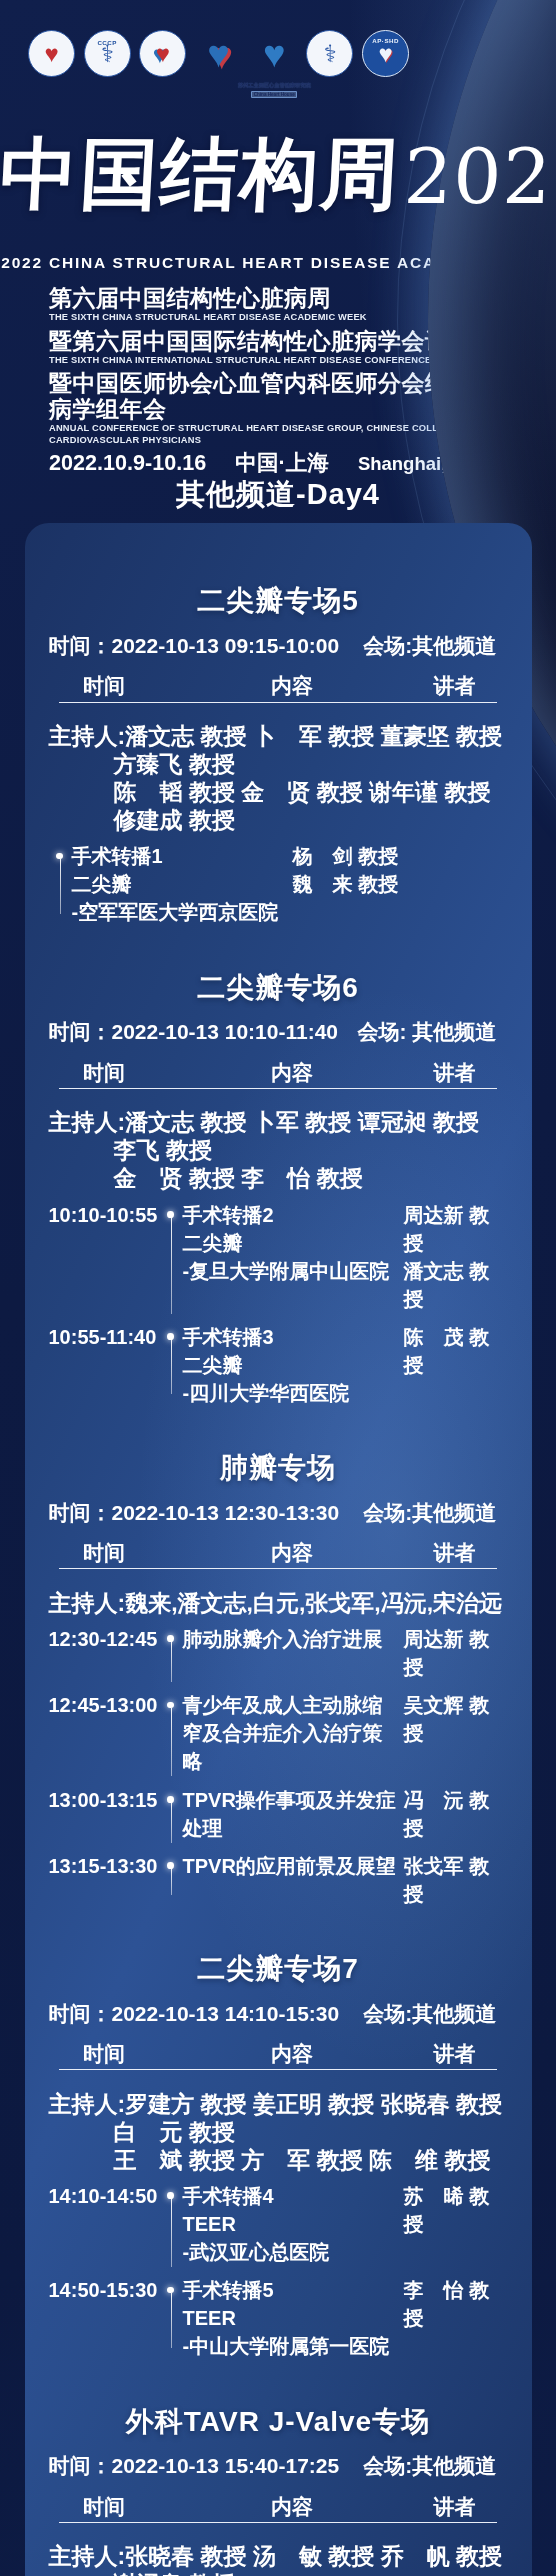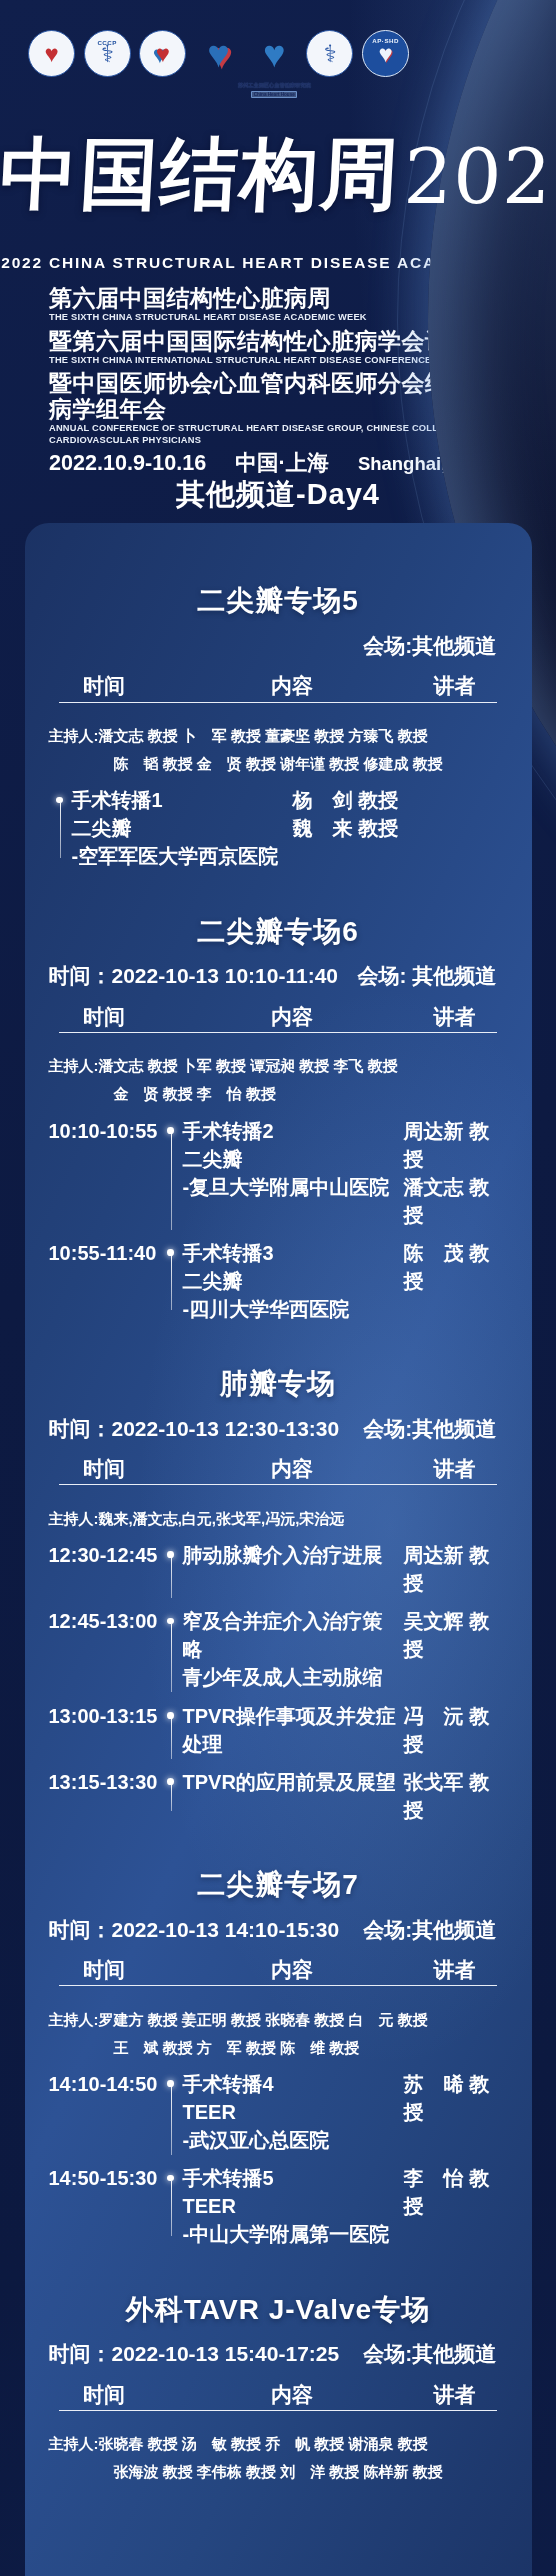--- a/index.html
+++ b/index.html
@@ -61,21 +61,21 @@
   .s-title{text-align:center;font-size:28px;font-weight:700;letter-spacing:1px;line-height:31px;margin-bottom:17.5px;
            text-shadow:0 1.5px 5.2px rgba(10,25,60,.5);}
   .s-meta{display:flex;font-size:21px;font-weight:700;line-height:24px;margin-bottom:16.5px;white-space:nowrap;}
   .s-venue{margin-left:auto;margin-right:11.3px;}
   .s-header{display:flex;font-size:21px;font-weight:700;line-height:24px;margin-bottom:3.1px;}
   .h-time{width:111px;text-align:center;flex:0 0 auto;}
   .h-gap{width:23px;flex:0 0 auto;}
   .h-content{width:219px;text-align:center;flex:0 0 auto;}
   .h-speaker{flex:1;text-align:center;}
   .s-divider{border-top:1.5px solid #e9eef7;margin:3.1px 10.3px 19.6px 10.3px;}
-  .s-hosts{font-size:15px;font-weight:700;line-height:28px;margin-bottom:8.2px;white-space:pre-line;
+  .s-hosts{font-size:23px;font-weight:700;line-height:28px;margin-bottom:8.2px;white-space:pre-line;
            padding-left:65px;text-indent:-65px;}
   .srow{display:flex;position:relative;padding-bottom:10.3px;font-size:20px;font-weight:700;line-height:28px;}
   .r-time{width:111px;flex:0 0 auto;}
   .r-tl{width:23px;flex:0 0 auto;position:relative;}
   .r-tl::before{content:'';position:absolute;left:50%;top:10.3px;width:6.7px;height:6.7px;margin-left:-3.6px;border-radius:50%;
         background:#ffffff;box-shadow:0 0 6.2px rgba(255,255,255,.9);}
   .r-tl::after{content:'';position:absolute;left:50%;top:16.5px;bottom:-1px;width:1px;margin-left:-0.5px;
         background:linear-gradient(rgba(255,255,255,.95),rgba(255,255,255,.5));}
   .srow:last-child .r-tl::after{bottom:12.4px;}
   .r-content{width:219px;flex:0 0 auto;}
@@ -174,20 +174,21 @@
     <span class="en">Shanghai,China</span>
   </div>
 
   <h2 class="channel-day">其他频道-Day4</h2>
 
   <div class="card">
     <div class="sessions" id="sessions">
   <section class="session">
     <h3 class="s-title">二尖瓣专场5</h3>
     <div class="s-meta">
+      <span class="s-time">时间：2022-10-13 09:15-10:00</span>
       <span class="s-venue">会场:其他频道</span>
     </div>
     <div class="s-header">
       <span class="h-time">时间</span>
       <span class="h-gap"></span>
       <span class="h-content">内容</span>
       <span class="h-speaker">讲者</span>
     </div>
     <div class="s-divider"></div>
     <div class="s-hosts">主持人:潘文志 教授 卜　军 教授 董豪坚 教授 方臻飞 教授
@@ -276,22 +277,22 @@
               </div>
     <div class="r-speakers">
                 <div>周达新 教授</div>
               </div>
   </div>
 
   <div class="srow">
     <div class="r-time">12:45-13:00</div>
     <div class="r-tl"></div>
     <div class="r-content">
+                <div>青少年及成人主动脉缩</div>
                 <div>窄及合并症介入治疗策略</div>
-                <div>青少年及成人主动脉缩</div>
               </div>
     <div class="r-speakers">
                 <div>吴文辉 教授</div>
               </div>
   </div>
 
   <div class="srow">
     <div class="r-time">13:00-13:15</div>
     <div class="r-tl"></div>
     <div class="r-content">

